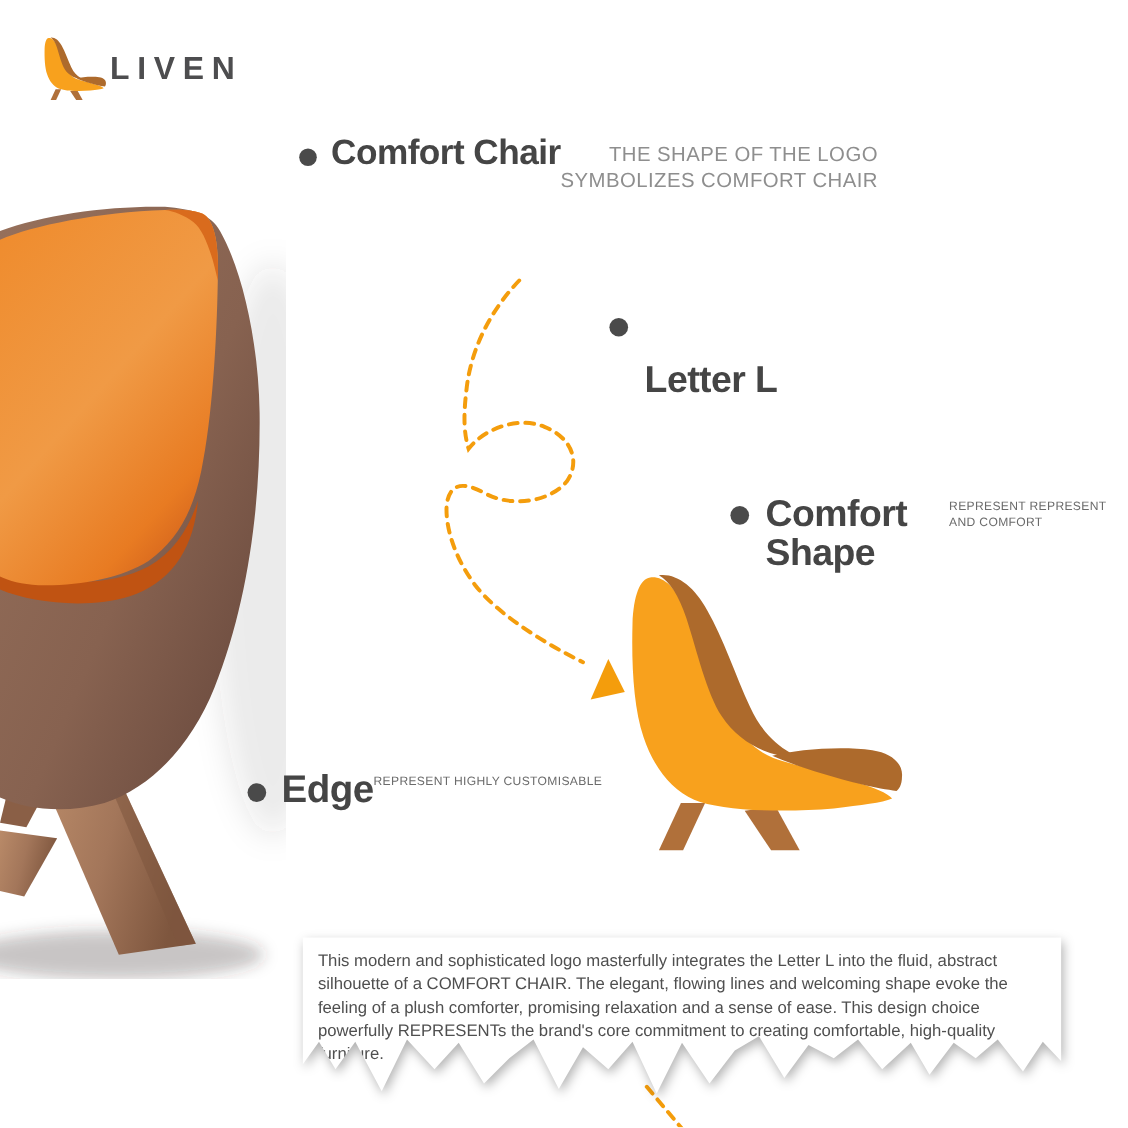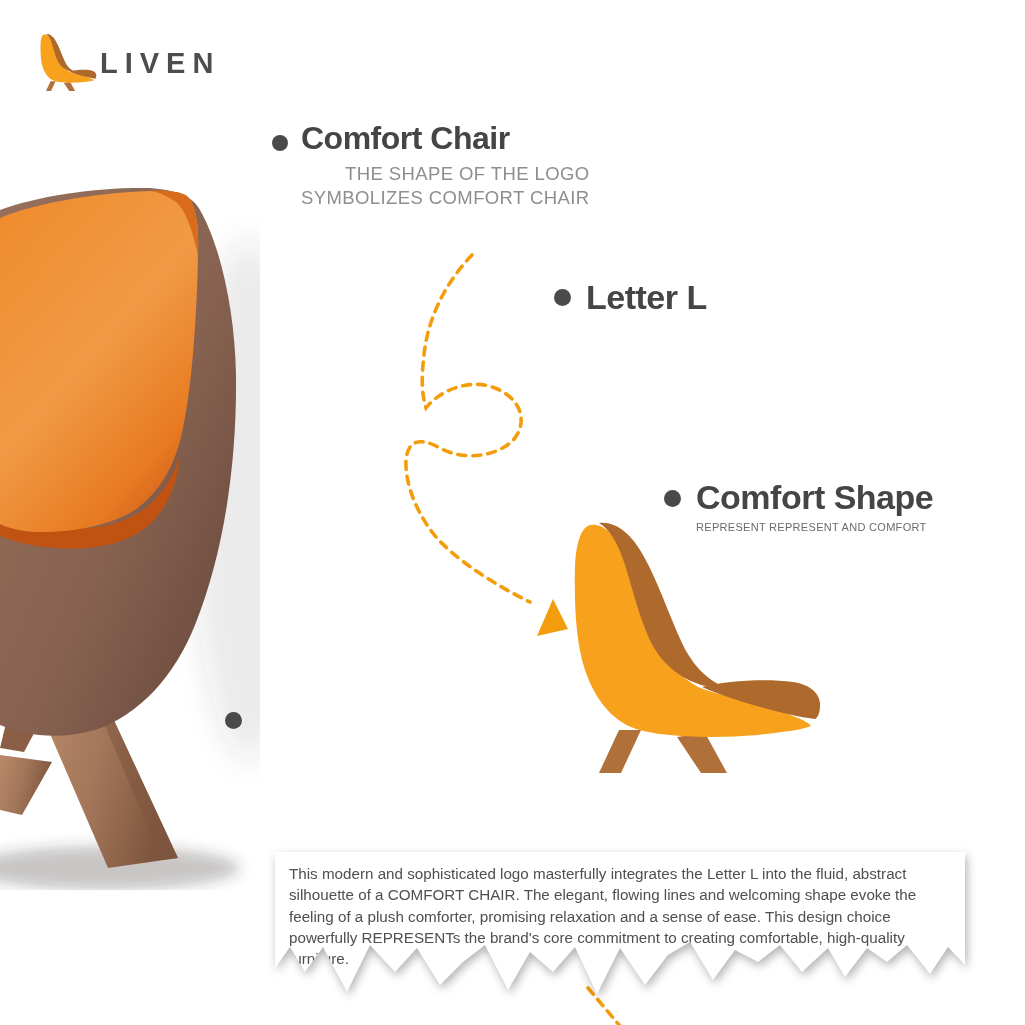--- a/index.html
+++ b/index.html
@@ -12,37 +12,37 @@
   #header{left:0;top:0;width:400px;height:110px;z-index:6;}
   #brand-wordmark{
     left:100px;top:49px;font-size:29px;font-weight:600;color:#4d4d4f;
     letter-spacing:7px;line-height:1;
   }
   
   .annotation{display:flex;align-items:flex-start;z-index:5;}
   .bullet{
     background:#4a4a4a;border-radius:50%;flex:0 0 auto;
   }
-  .ann-col{display:flex;flex-direction:column;}
+  .ann-col{display:flex;flex-direction:row;}
   .ann-title{color:#454545;font-weight:800;line-height:1.05;letter-spacing:-0.5px;}
   .subtitle-large{
     color:#8e8e8e;font-size:18.5px;line-height:1.3;letter-spacing:0.4px;
     white-space:pre-line;margin-top:6px;text-align:right;
   }
   .caption-small{
     color:#6b6b6b;font-size:11px;line-height:1.25;letter-spacing:0.3px;
     white-space:pre-line;margin-top:5px;
   }
   #ann-comfort-chair{left:272px;top:122px;}
   #ann-comfort-chair .bullet{width:16px;height:16px;margin:13px 13px 0 0;}
   #ann-comfort-chair .ann-title{font-size:32px;}
   #ann-letter-l{left:554px;top:280px;}
   #ann-letter-l .bullet{width:17px;height:17px;margin:9px 15px 0 0;}
-  #ann-letter-l .ann-title{font-size:34px;}
-  #ann-comfort-shape{left:664px;top:450px;margin-top:30px;}
+  #ann-letter-l .ann-title{font-size:34px;margin-top:48px;}
+  #ann-comfort-shape{left:664px;top:450px;}
   #ann-comfort-shape .bullet{width:17px;height:17px;margin:10px 15px 0 0;}
   #ann-comfort-shape .ann-title{font-size:34px;}
   #ann-edge{left:225px;top:700px;}
   #ann-edge .bullet{width:17px;height:17px;margin:12px 14px 0 0;}
   #ann-edge .ann-title{font-size:35px;}
   
   #chair-photo-svg{left:0;top:170px;z-index:1;}
   #arrow-svg{left:0;top:0;z-index:4;pointer-events:none;}
   #logo-mark-svg{left:555px;top:505px;z-index:3;}
   #header-icon-svg{left:36px;top:30px;z-index:6;}
@@ -176,20 +176,24 @@
   <div id="ann-comfort-shape" class="abs annotation">
     <span class="bullet"></span>
     <span class="ann-col">
       <span class="ann-title">Comfort Shape</span>
       <span class="caption-small">REPRESENT REPRESENT AND COMFORT</span>
     </span>
   </div>
 
   <div id="ann-edge" class="abs annotation">
     <span class="bullet"></span>
+    <span class="ann-col">
+      <span class="ann-title">Edge</span>
+      <span class="caption-small">REPRESENT HIGHLY CUSTOMISABLE</span>
+    </span>
   </div>
 
   <div id="banner-wrap" class="abs">
     <div id="banner-paper">
       <div id="banner-text">This modern and sophisticated logo masterfully integrates the Letter L into the fluid, abstract silhouette of a COMFORT CHAIR. The elegant, flowing lines and welcoming shape evoke the feeling of a plush comforter, promising relaxation and a sense of ease. This design choice powerfully REPRESENTs the brand's core commitment to creating comfortable, high-quality furniture.</div>
     </div>
   </div>
 
 </div>
 

